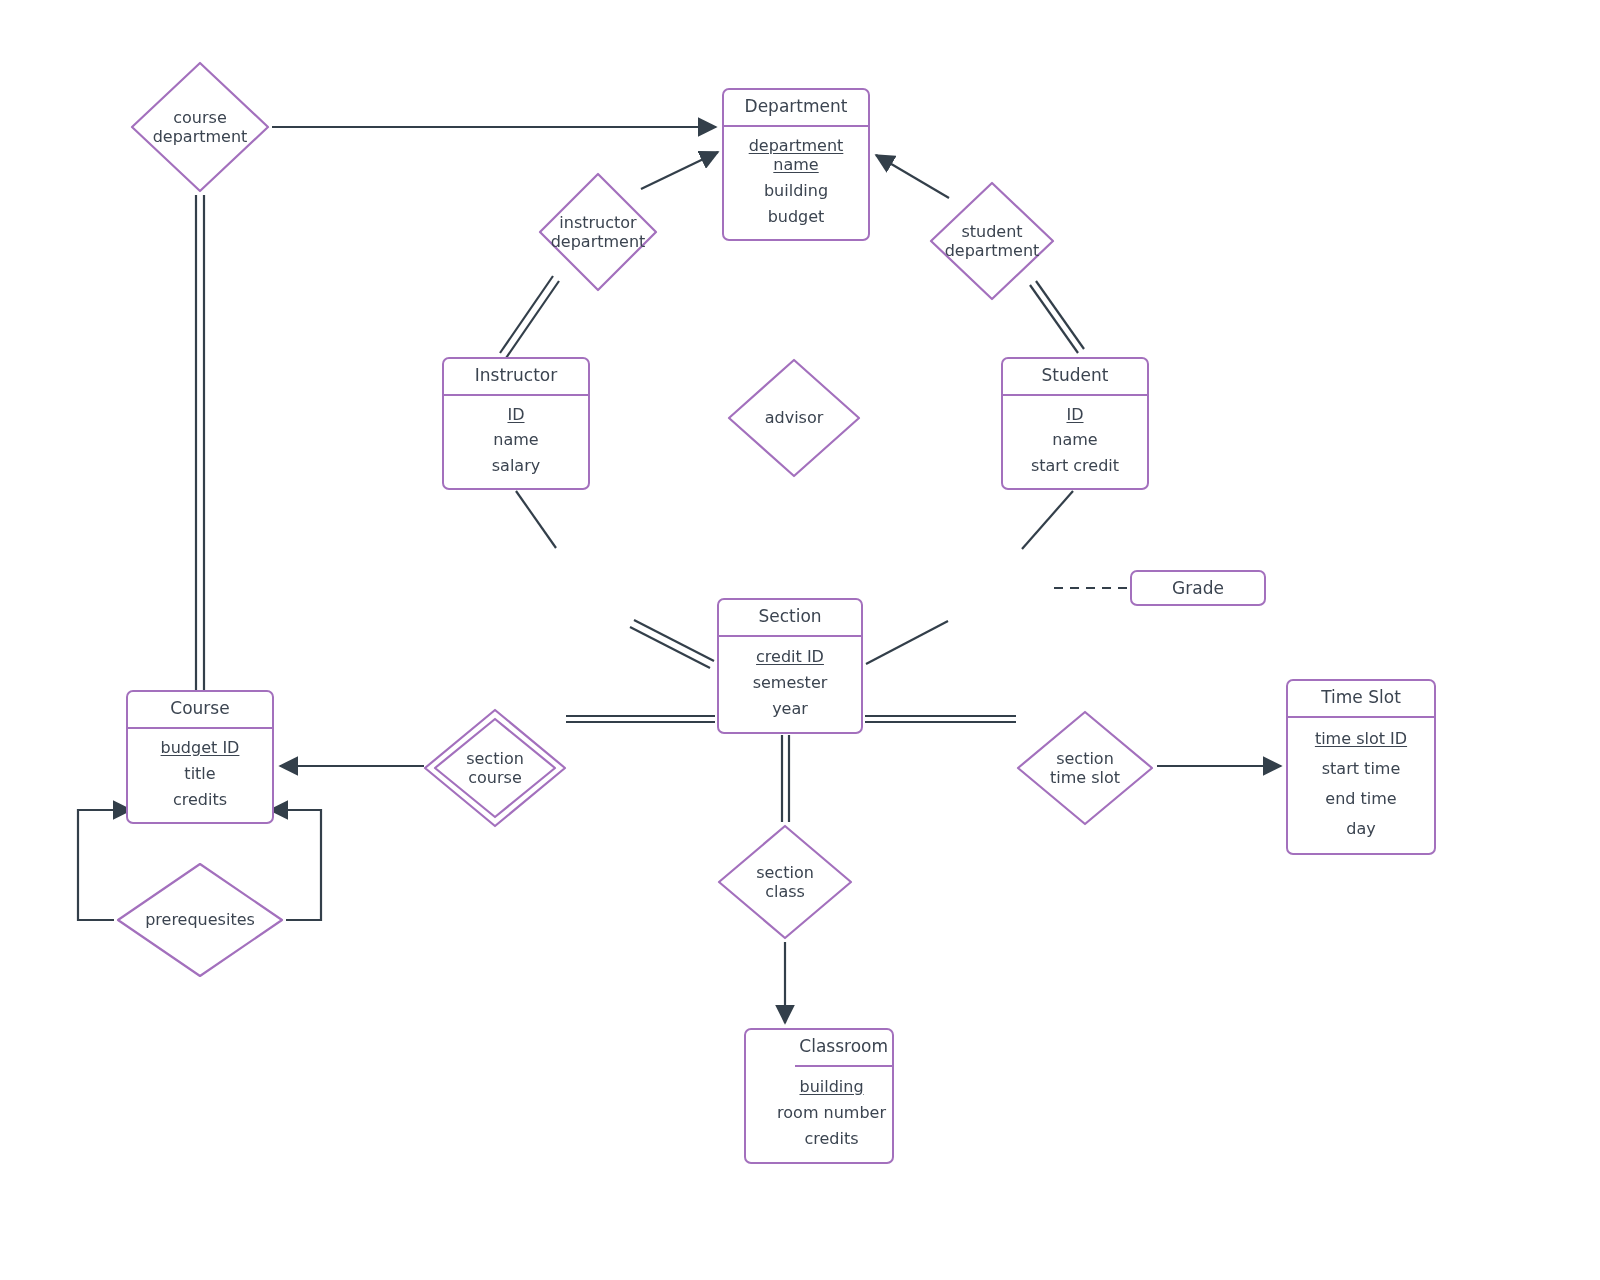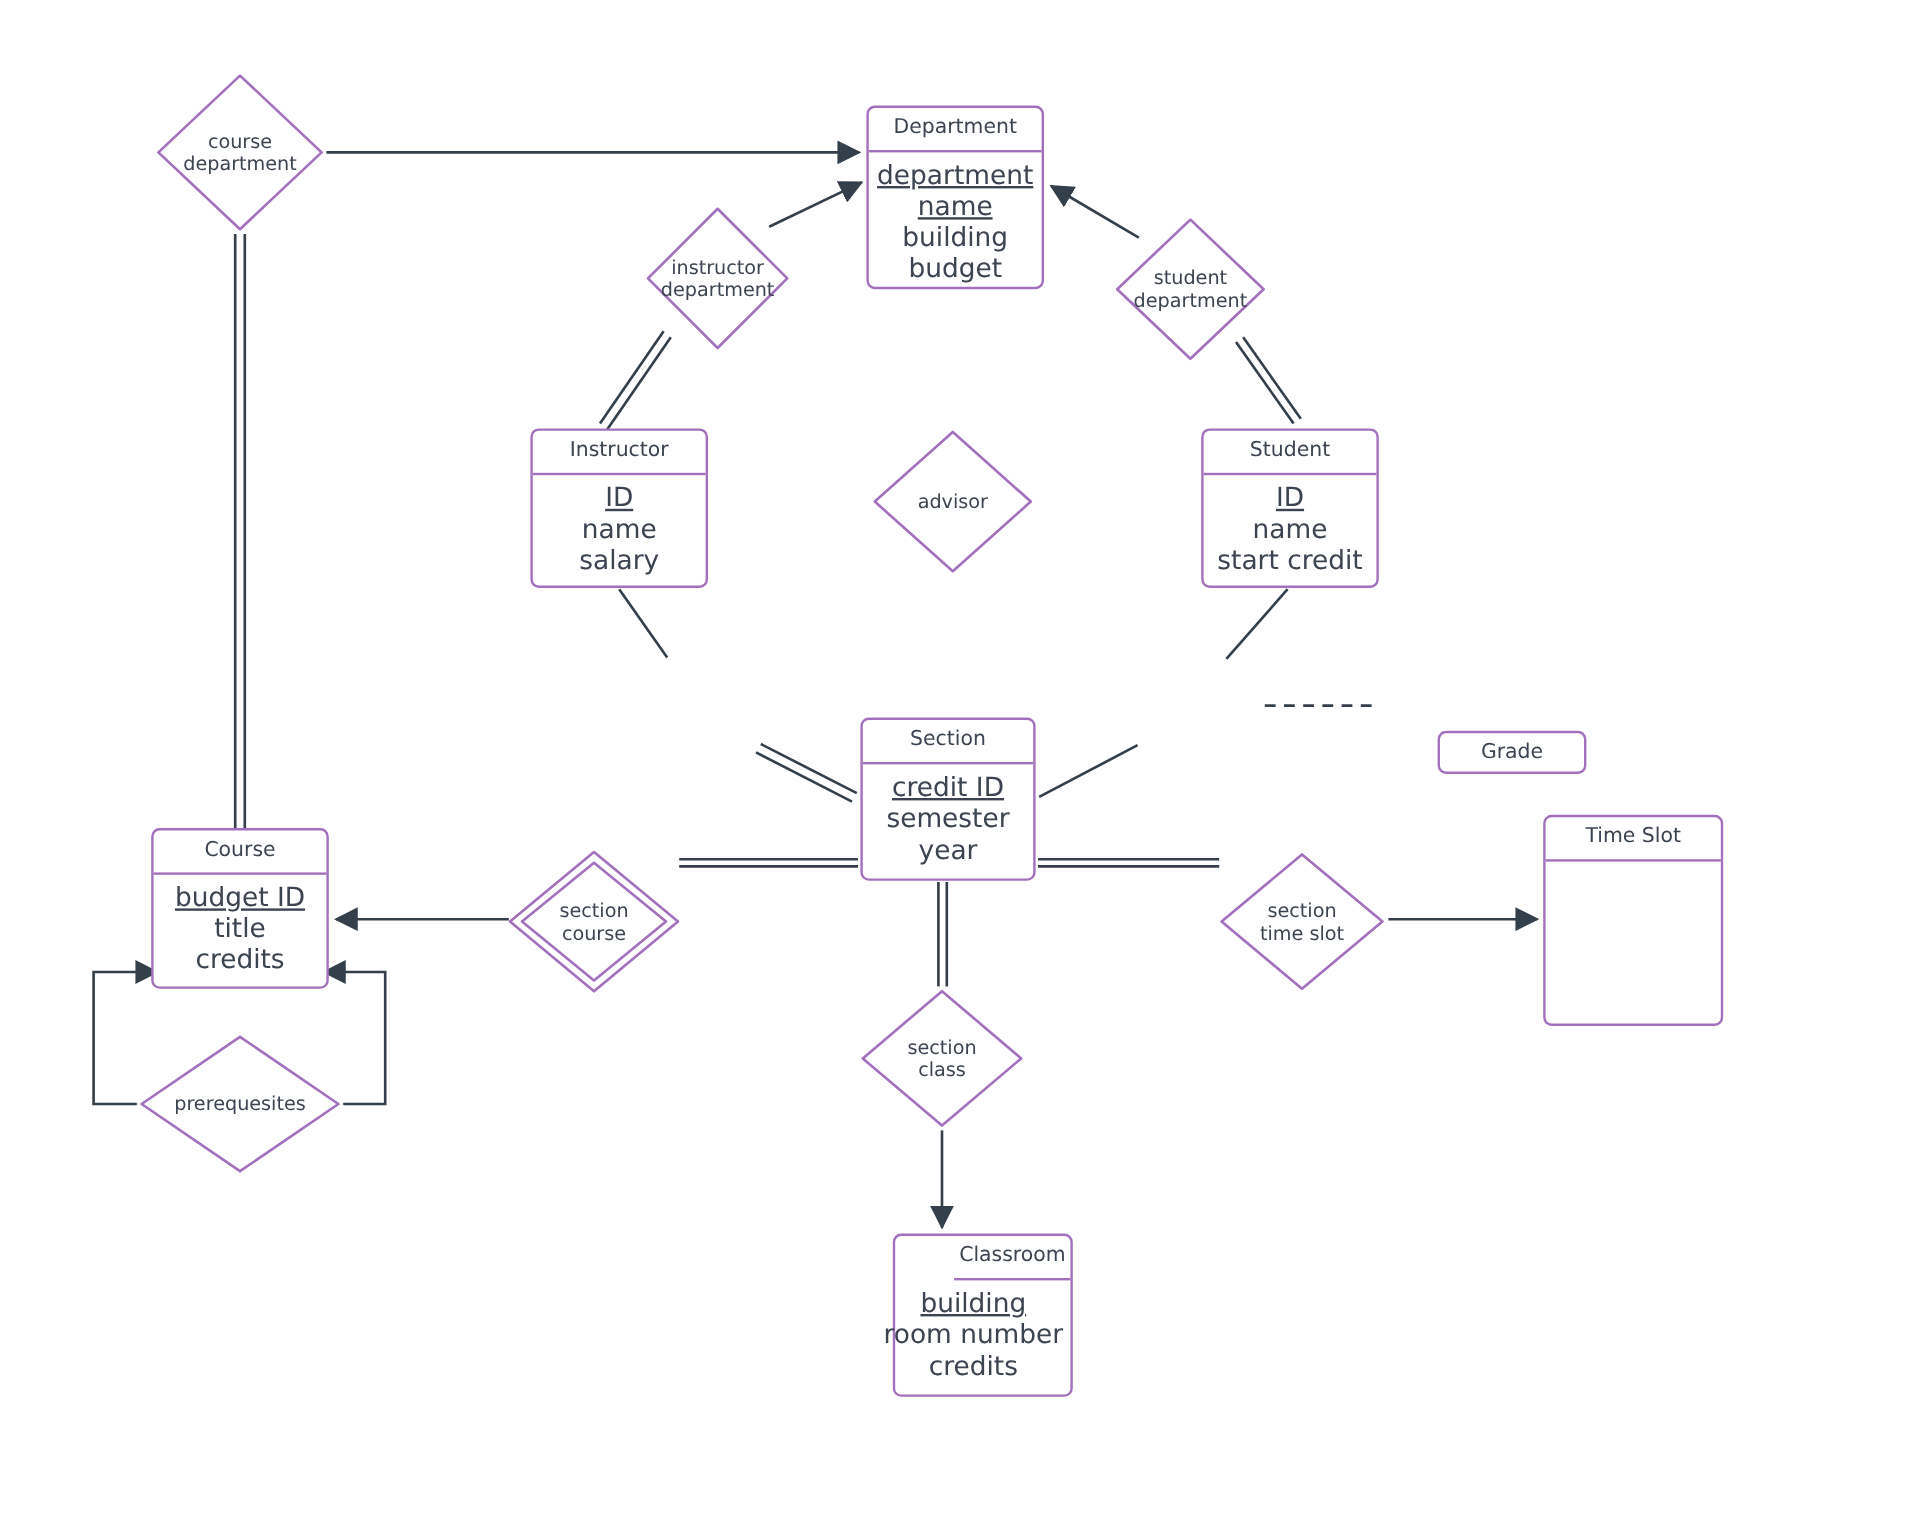--- a/index.html
+++ b/index.html
@@ -50,21 +50,21 @@
   .entity-attrs {
     flex: 1;
     display: flex;
     flex-direction: column;
     justify-content: space-around;
     align-items: center;
     padding: 7px 6px 9px 6px;
   }
   .attr {
     color: #3b4450;
-    font-size: 22px;
+    font-size: 16px;
     text-align: center;
     line-height: 1.18;
     white-space: nowrap;
   }
   .attr.key {
     text-decoration: underline;
     text-underline-offset: 2px;
   }
   .attr.key.wrap { white-space: normal; }
 
@@ -209,32 +209,38 @@
     <div class="entity-title">Course</div>
     <div class="entity-attrs">
       <div class="attr key">budget ID</div>
       <div class="attr">title</div>
       <div class="attr">credits</div>
     </div>
   </div>
 
   <div class="entity" style="left:1286px; top:679px; width:150px; height:176px;">
     <div class="entity-title">Time Slot</div>
+    <div class="entity-attrs">
+      <div class="attr key">time slot ID</div>
+      <div class="attr">start time</div>
+      <div class="attr">end time</div>
+      <div class="attr">day</div>
+    </div>
   </div>
 
   <div class="entity" style="left:744px; top:1028px; width:150px; height:136px;align-items:flex-end;">
     <div class="entity-title">Classroom</div>
     <div class="entity-attrs">
       <div class="attr key">building</div>
       <div class="attr">room number</div>
       <div class="attr">credits</div>
     </div>
   </div>
 
-  <div class="attrbox" style="left:1198px; top:570px; width:124px; height:36px;margin-top:39px;">
+  <div class="attrbox" style="left:1130px; top:570px; width:136px; height:36px;">
     <span>Grade</span>
   </div>
 
   <div class="rel" style="left:128px; top:59px; width:144px; height:136px;">
     <svg width="144" height="136" viewBox="0 0 144 136">
       <path d="M72,4 L140,68 L72,132 L4,68 Z" fill="#ffffff" stroke="#a370bd" stroke-width="2.2" stroke-linejoin="round"></path>
     </svg>
     <div class="rel-label">course
 department</div>
   </div>

